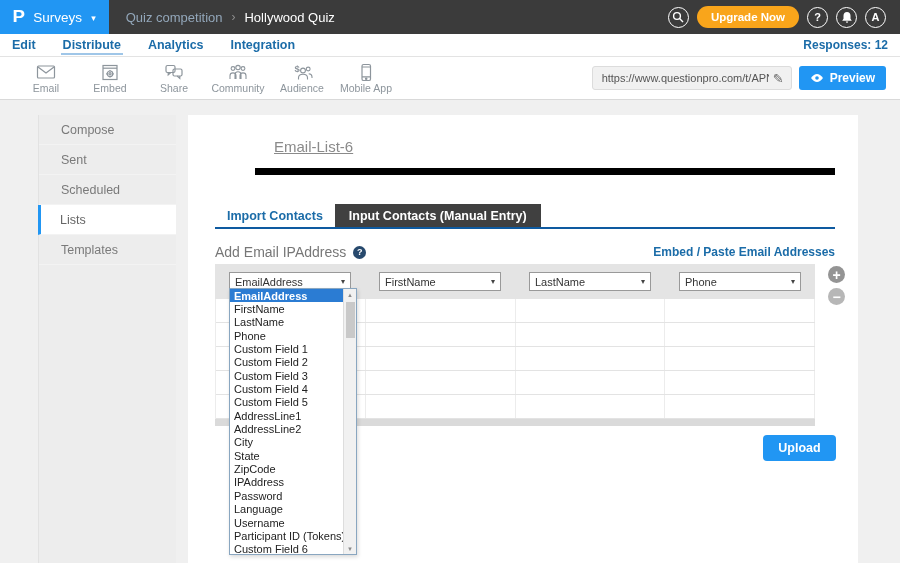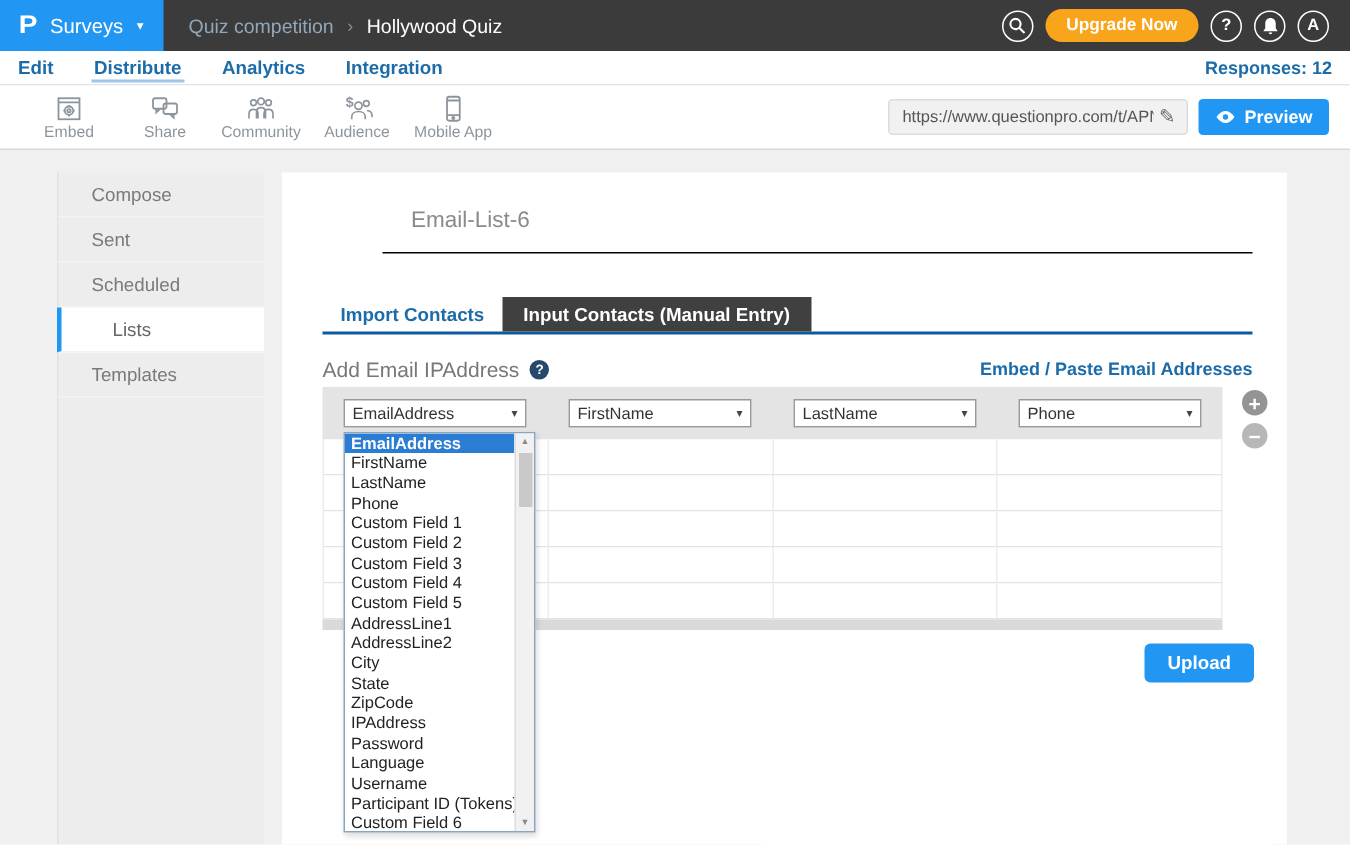--- a/index.html
+++ b/index.html
@@ -35,23 +35,23 @@
   .tool-label { font-size:10.5px; line-height:12px; }
   .toolbar-right { margin-left:auto; display:flex; align-items:center; gap:7px; }
   .url-box { width:200px; height:24px; background:#f1f1f1; border:1px solid #dcdcdc; border-radius:3px; display:flex; align-items:center; padding:0 7px 0 9px; }
   .url-text { font-size:11px; color:#555; white-space:nowrap; overflow:hidden; flex:1; }
   .pencil { color:#666; font-size:13px; margin-left:4px; cursor:pointer; }
   .preview-btn { height:24px; background:#2196f3; color:#fff; border:none; border-radius:3px; font-size:12px; font-weight:bold; display:flex; align-items:center; gap:6px; padding:0 11px; cursor:pointer; font-family:inherit; }
   
   .content { position:absolute; top:100px; left:0; right:0; bottom:0; }
   .sidebar { position:absolute; left:38px; top:15px; width:138px; bottom:0; background:#ededed; border-left:1px solid #e2e2e2; }
   .side-item { height:30px; display:flex; align-items:center; padding-left:22px; font-size:12.5px; color:#7a7a7a; border-bottom:1px solid #f3f3f3; cursor:pointer; }
-  .side-item.active { background:#fff; border-left:3px solid #2196f3; padding-left:34px; margin-left:-1px; color:#666; }
+  .side-item.active { background:#fff; border-left:3px solid #2196f3; padding-left:19px; margin-left:-1px; color:#666; }
   .panel { position:absolute; left:188px; top:15px; width:670px; bottom:0; background:#fff; }
-  .title-wrap { margin:0 23px 0 67px; padding:23px 0 13px 19px; border-bottom:1px solid #000000; font-size:15px; color:#8a8a8a; }
+  .title-wrap { margin:0 23px 0 67px; padding:23px 0 13px 19px; border-bottom:7px solid #000000; font-size:15px; color:#8a8a8a;text-decoration:underline; }
   .tabs { display:flex; align-items:flex-end; margin:29px 23px 0 27px; border-bottom:2px solid #0e5aa0; }
   .tab { font-size:12.5px; font-weight:bold; color:#1b6ca8; padding:5px 12px 4px; cursor:pointer; }
   .tab.active { background:#404040; color:#fff; padding:5px 14px 4px; }
   .section-row { display:flex; align-items:center; margin:15px 23px 0 27px; }
   .section-title { font-size:14px; color:#777; }
   .help-circle { width:13px; height:13px; border-radius:50%; background:#27496d; color:#fff; font-size:9px; font-weight:bold; display:flex; align-items:center; justify-content:center; margin-left:7px; cursor:pointer; }
   .copy-link { margin-left:auto; color:#1b6ca8; font-size:12px; font-weight:bold; cursor:pointer; text-decoration:none; }
   
   .table-zone { display:flex; margin:4px 0 0 27px; }
   .grid { width:600px; }
@@ -117,20 +117,29 @@
       <div class="nav-item">Edit</div>
       <div class="nav-item active">Distribute</div>
       <div class="nav-item">Analytics</div>
       <div class="nav-item">Integration</div>
     </div>
   <span class="responses">Responses: 12</span>
 </div>
 
 <div class="toolbar">
   <div id="tool-items" style="display:flex;">
+      <div class="tool-item">
+        <span class="tool-icon">
+          <svg width="22" height="19" viewBox="0 0 22 19" fill="none" stroke="#8d959c" stroke-width="1.2">
+            <rect x="2.5" y="3" width="17" height="12" rx="1"></rect>
+            <path d="M3 4l8 6 8-6"></path>
+          </svg>
+        </span>
+        <span class="tool-label">Email</span>
+      </div>
       <div class="tool-item">
         <span class="tool-icon">
           <svg width="20" height="19" viewBox="0 0 20 19" fill="none" stroke="#8d959c" stroke-width="1.2">
             <rect x="3" y="2.5" width="14" height="14"></rect>
             <path d="M3 5.2h14"></path>
             <circle cx="10" cy="10.8" r="2.8"></circle>
             <circle cx="10" cy="10.8" r="1.1"></circle>
             <path d="M10 7v1M10 13.6v1M6.2 10.8h1M12.8 10.8h1"></path>
           </svg>
         </span>

